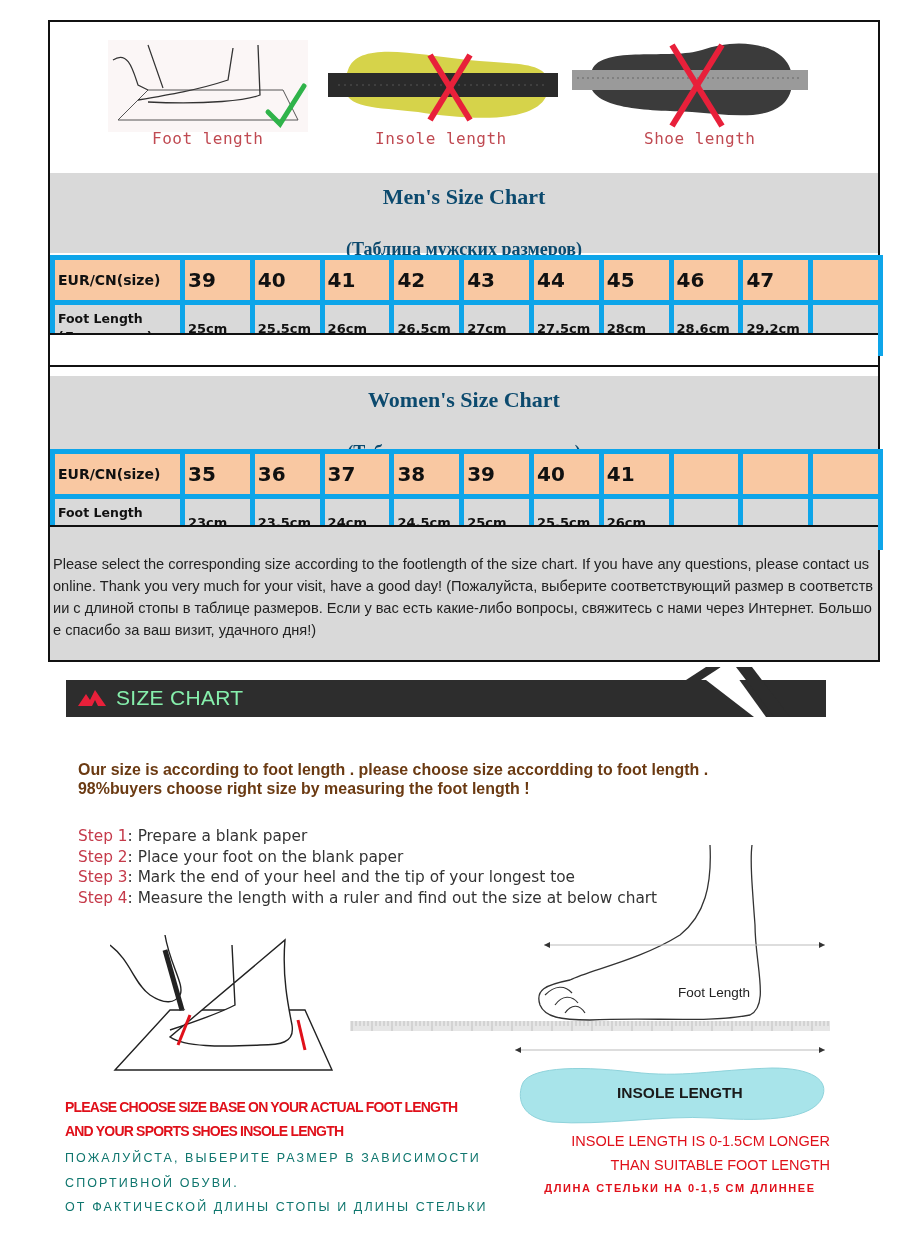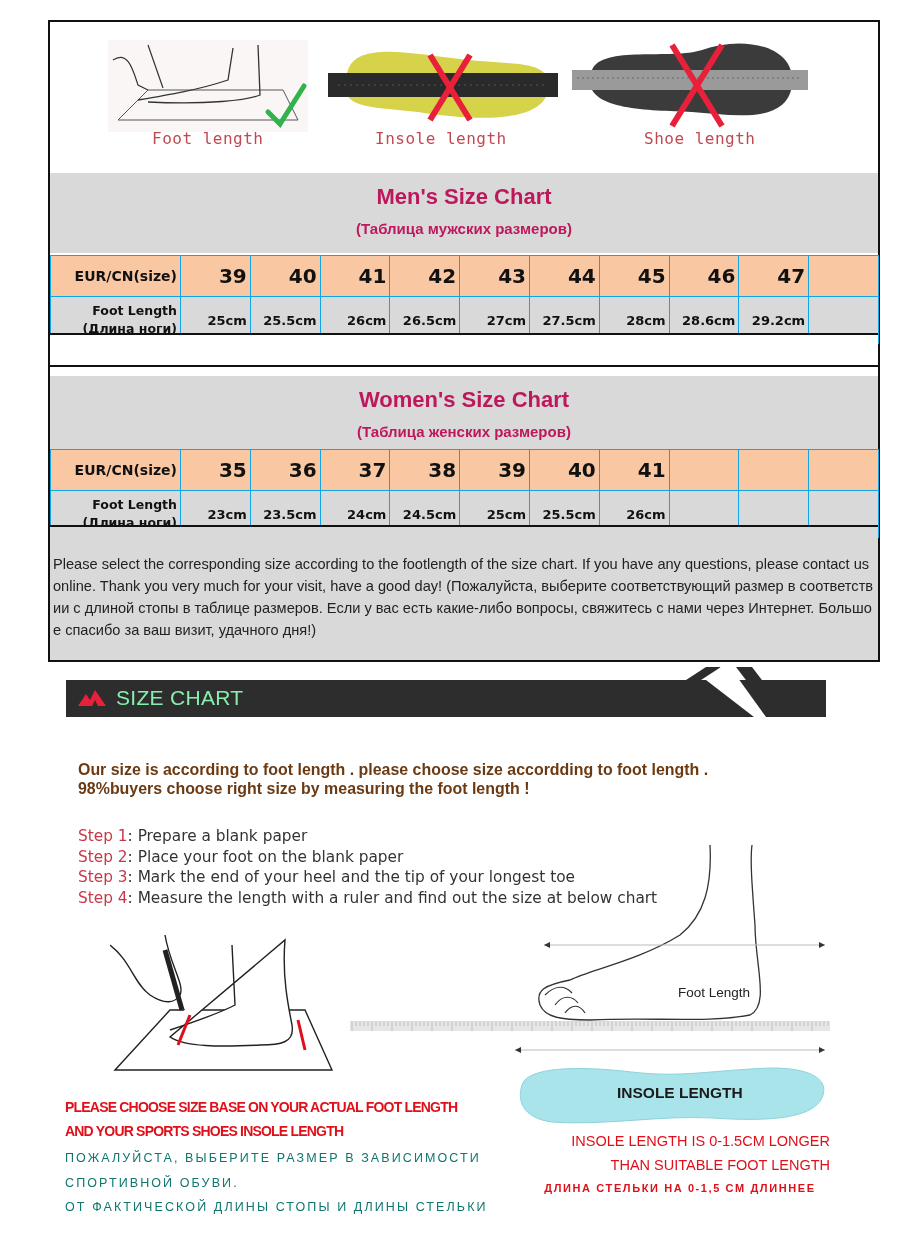--- a/index.html
+++ b/index.html
@@ -7,26 +7,26 @@
          font-family:"Liberation Sans", sans-serif; }
 
   
   .frame { position:absolute; left:48px; top:20px; width:832px; height:642px;
            border:2px solid #111; background:#fff; box-sizing:border-box; }
   .meas { position:absolute; left:0; top:0; width:100%; height:151px; border-bottom:2px solid #111; background:#fff; }
   .meas .pic { position:absolute; top:18px; height:92px; }
   .meas .cap { position:absolute; top:107px; font-family:"DejaVu Sans Mono", monospace; font-size:16px; color:#c04a52; letter-spacing:0.5px; }
 
   .chart-title { position:absolute; left:0; width:100%; background:#d9d9d9; text-align:center;
-                 font-family:Liberation Sans, sans-serif; font-weight:bold; color:#be185d; box-sizing:border-box; }
+                 font-family:Liberation Serif, serif; font-weight:bold; color:#0c4a6e; box-sizing:border-box; }
   .chart-title .l1 { font-size:22px; line-height:32px; }
-  .chart-title .l2 { font-size:15px; line-height:32px; }
+  .chart-title .l2 { font-size:18px; line-height:32px;margin-top:20px; }
 
   table.sz { position:absolute; left:0; width:828px; border-collapse:collapse; table-layout:fixed; }
-  table.sz td { border:1px solid #0ea5e9; text-align:right; font-family:"DejaVu Sans", sans-serif;
+  table.sz td { border:5px solid #0ea5e9; text-align:left; font-family:"DejaVu Sans", sans-serif;
                 font-weight:bold; color:#111; padding:3px; overflow:hidden; white-space:nowrap; }
   table.sz tr.size-row td { background:#f9c8a2; height:34px; font-size:20px; }
   table.sz tr.size-row td.hdr { font-size:14px; }
   table.sz tr.len-row td { background:#d9d9d9; height:40px; font-size:13px; }
   table.sz tr.len-row td.hdr { font-size:12.5px; line-height:18px; white-space:normal; }
 
   .spacer { position:absolute; left:0; width:100%; background:#fff; border-top:2px solid #111; border-bottom:2px solid #111; box-sizing:border-box; }
   .note { position:absolute; left:0; top:503px; width:100%; height:135px; background:#d9d9d9; border-top:2px solid #111;
           box-sizing:border-box; padding:26px 2px 0 3px; font-family:"Liberation Sans", sans-serif;
           font-size:14.6px; line-height:22px; color:#222; word-break:break-all; }

